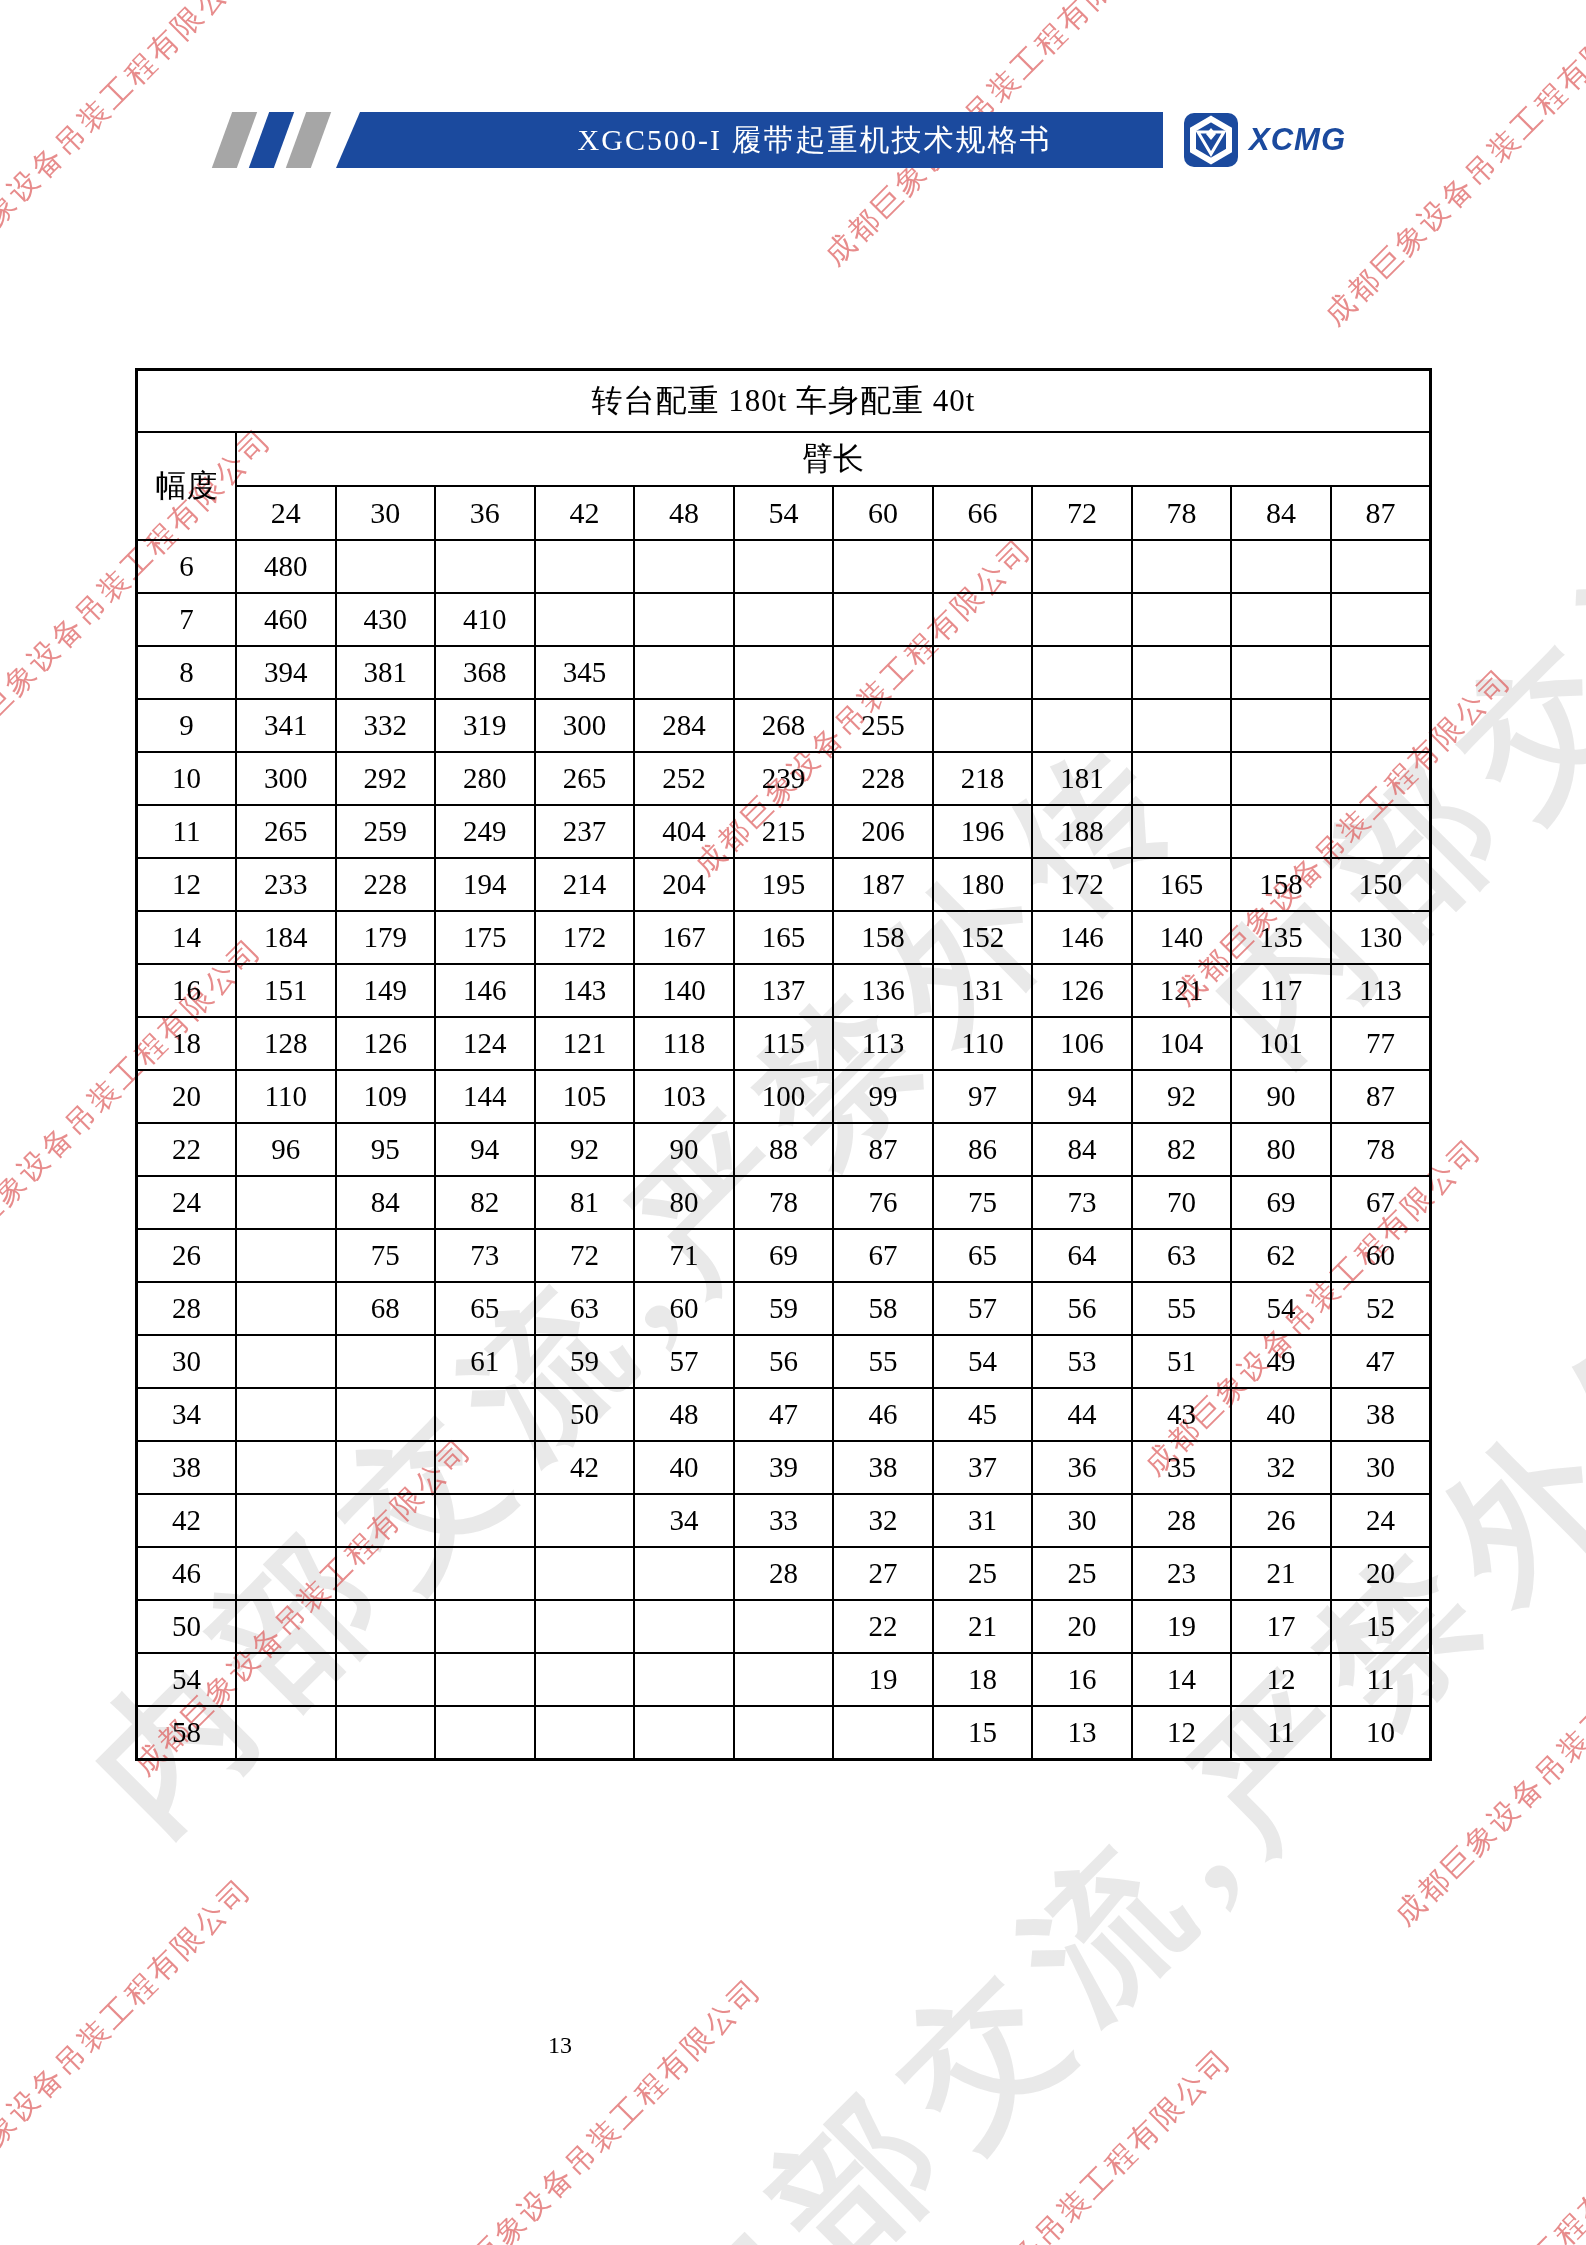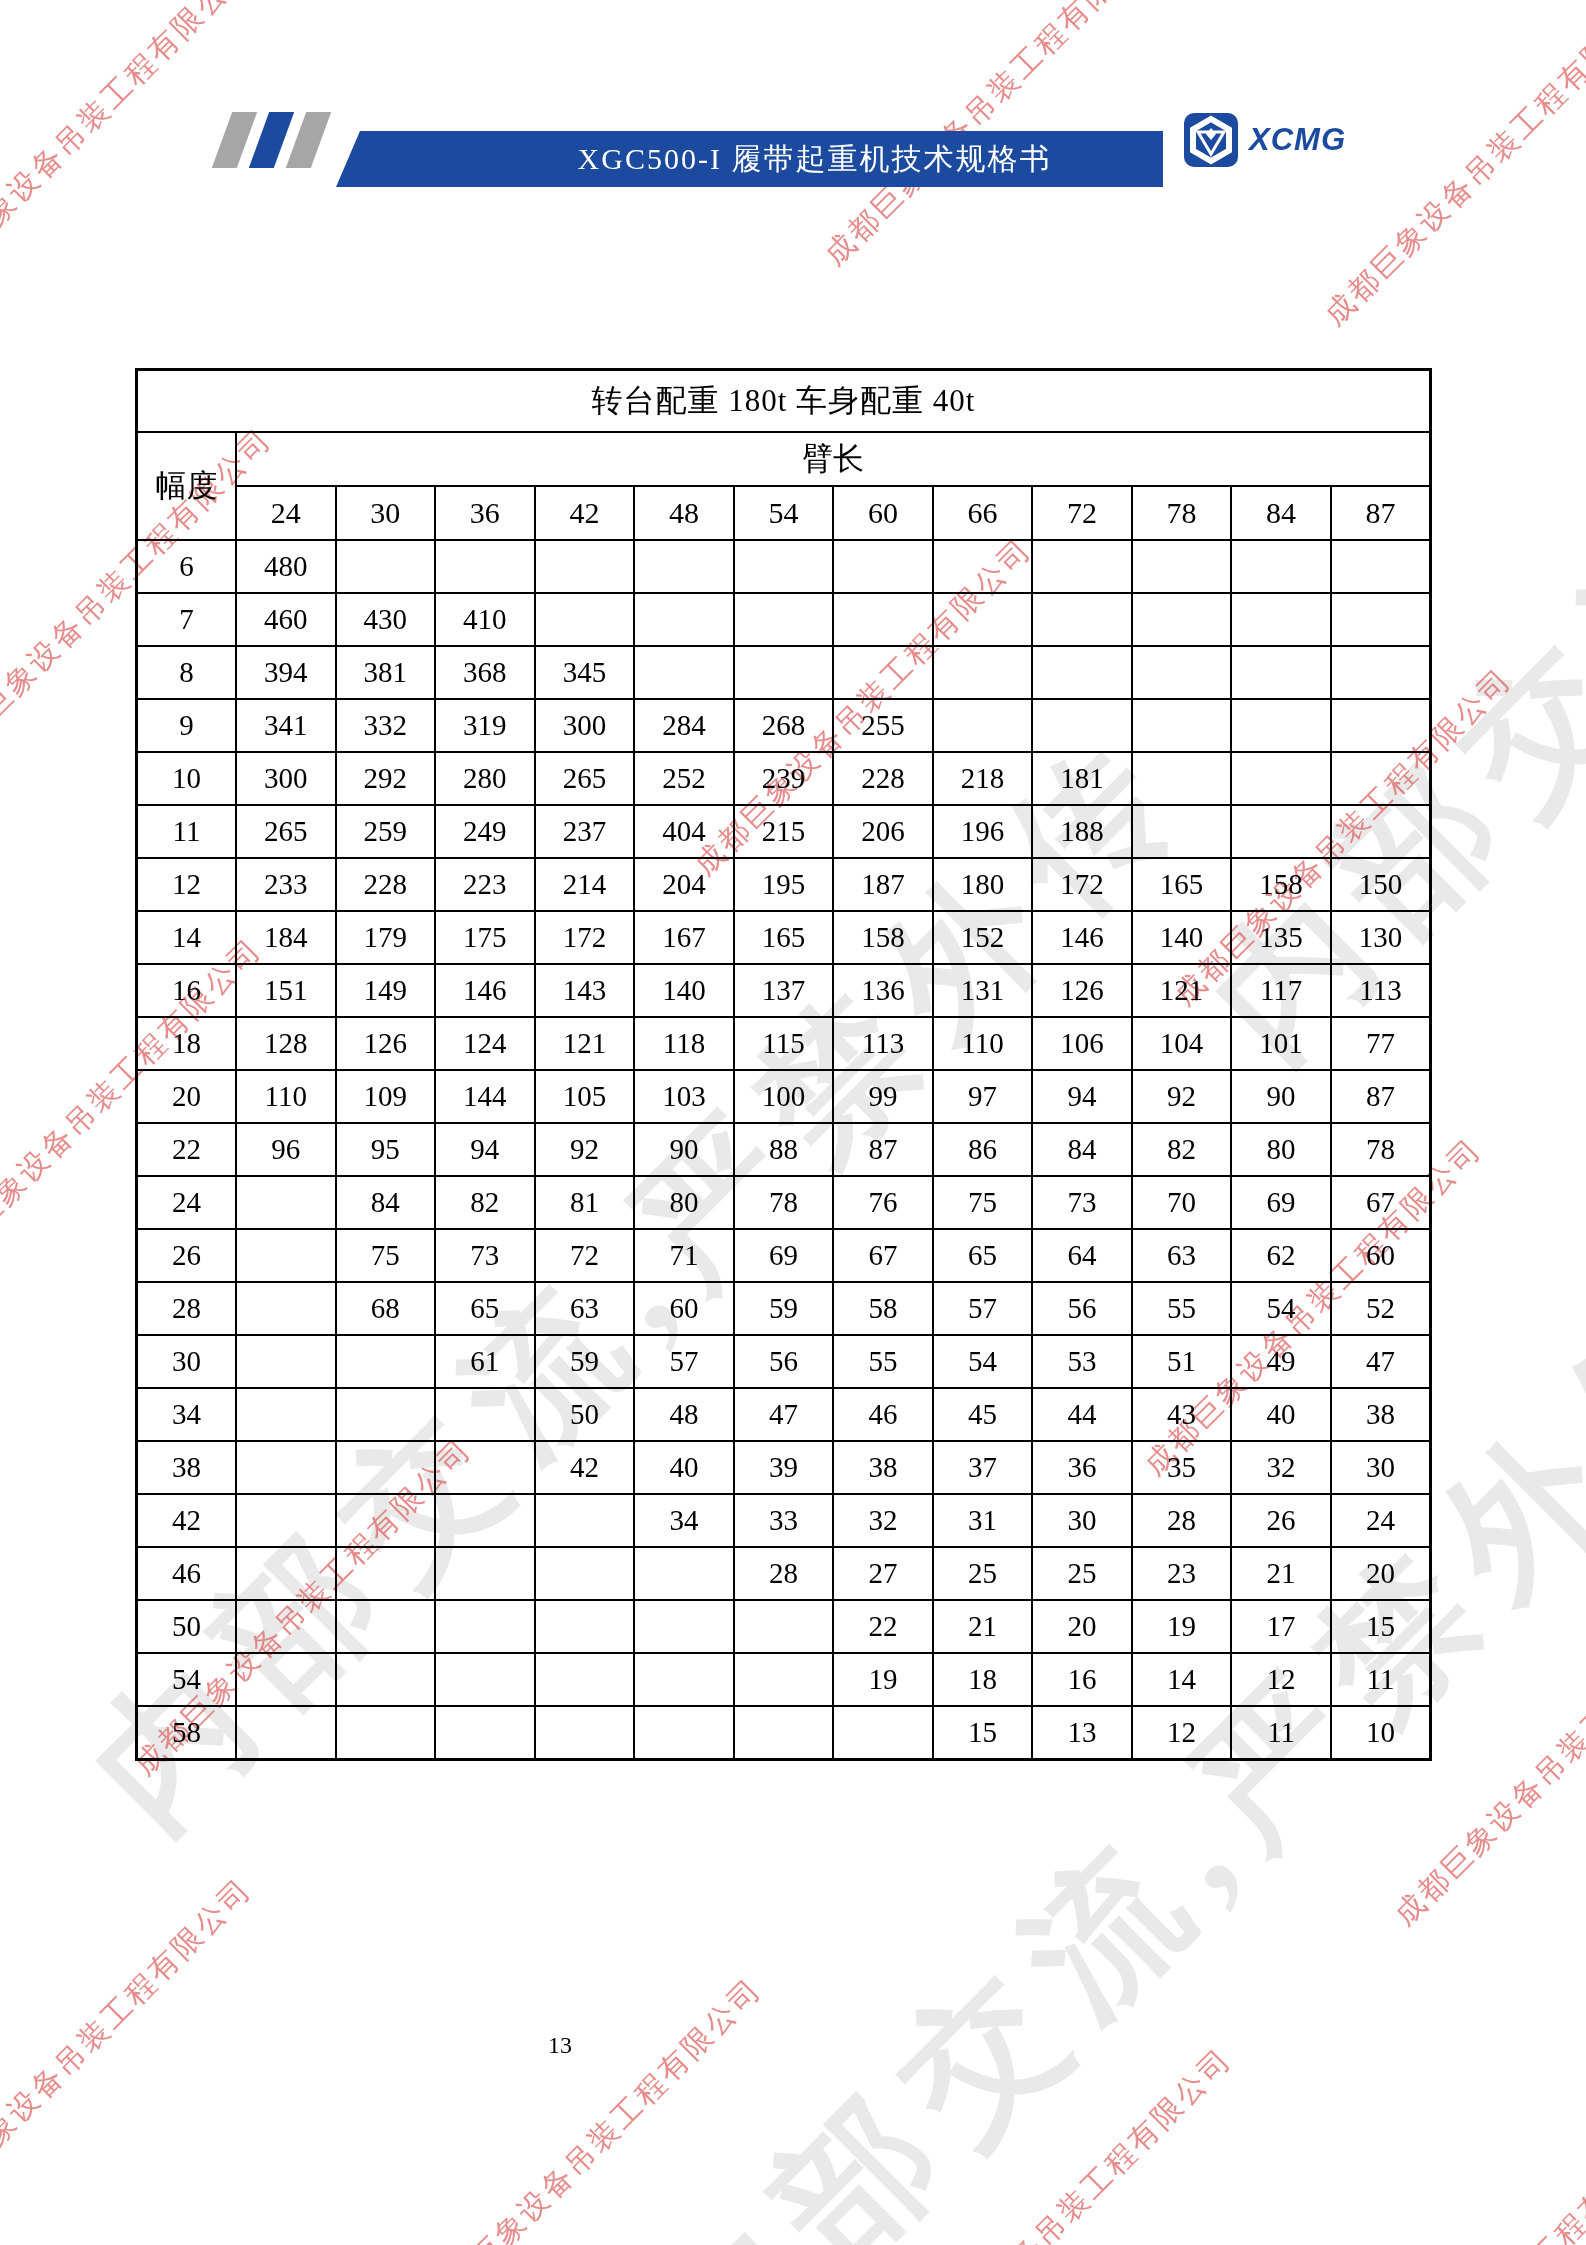--- a/index.html
+++ b/index.html
@@ -27,21 +27,21 @@
   .header{position:absolute; left:0; top:112px; width:100%; height:56px;}
   .stripes{position:absolute; left:222px; top:0; height:56px; display:flex; gap:12px;}
   .stripes i{display:block; width:25px; height:56px; transform:skewX(-20deg);}
   .stripes i:nth-child(1){background:#a6a6a6;}
   .stripes i:nth-child(2){background:#1b4a9e;}
   .stripes i:nth-child(3){background:#a6a6a6;}
   .bar{
     position:absolute; left:336px; top:0; width:827px; height:56px;
     background:#1b4a9e;
     clip-path:polygon(24px 0, 100% 0, 100% 100%, 0 100%);
-    display:flex; align-items:center; justify-content:center;margin-top:19px;
+    display:flex; align-items:center; justify-content:center;
   }
   .bar span{
     color:#fff; font-size:30px; letter-spacing:2px;
     font-family:"Liberation Serif", serif;
     padding-left:130px;
   }
   .logo{position:absolute; left:1183px; top:-4px; height:64px; display:flex; align-items:center; gap:10px;}
   .logo-text{
     font-family:"Liberation Sans", sans-serif;
     font-weight:800; font-style:italic; font-size:31px;
@@ -235,21 +235,21 @@
           <td>196</td>
           <td>188</td>
           <td></td>
           <td></td>
           <td></td>
         </tr>
         <tr>
           <th>12</th>
           <td>233</td>
           <td>228</td>
-          <td>223</td>
+          <td>194</td>
           <td>214</td>
           <td>204</td>
           <td>195</td>
           <td>187</td>
           <td>180</td>
           <td>172</td>
           <td>165</td>
           <td>158</td>
           <td>150</td>
         </tr>

